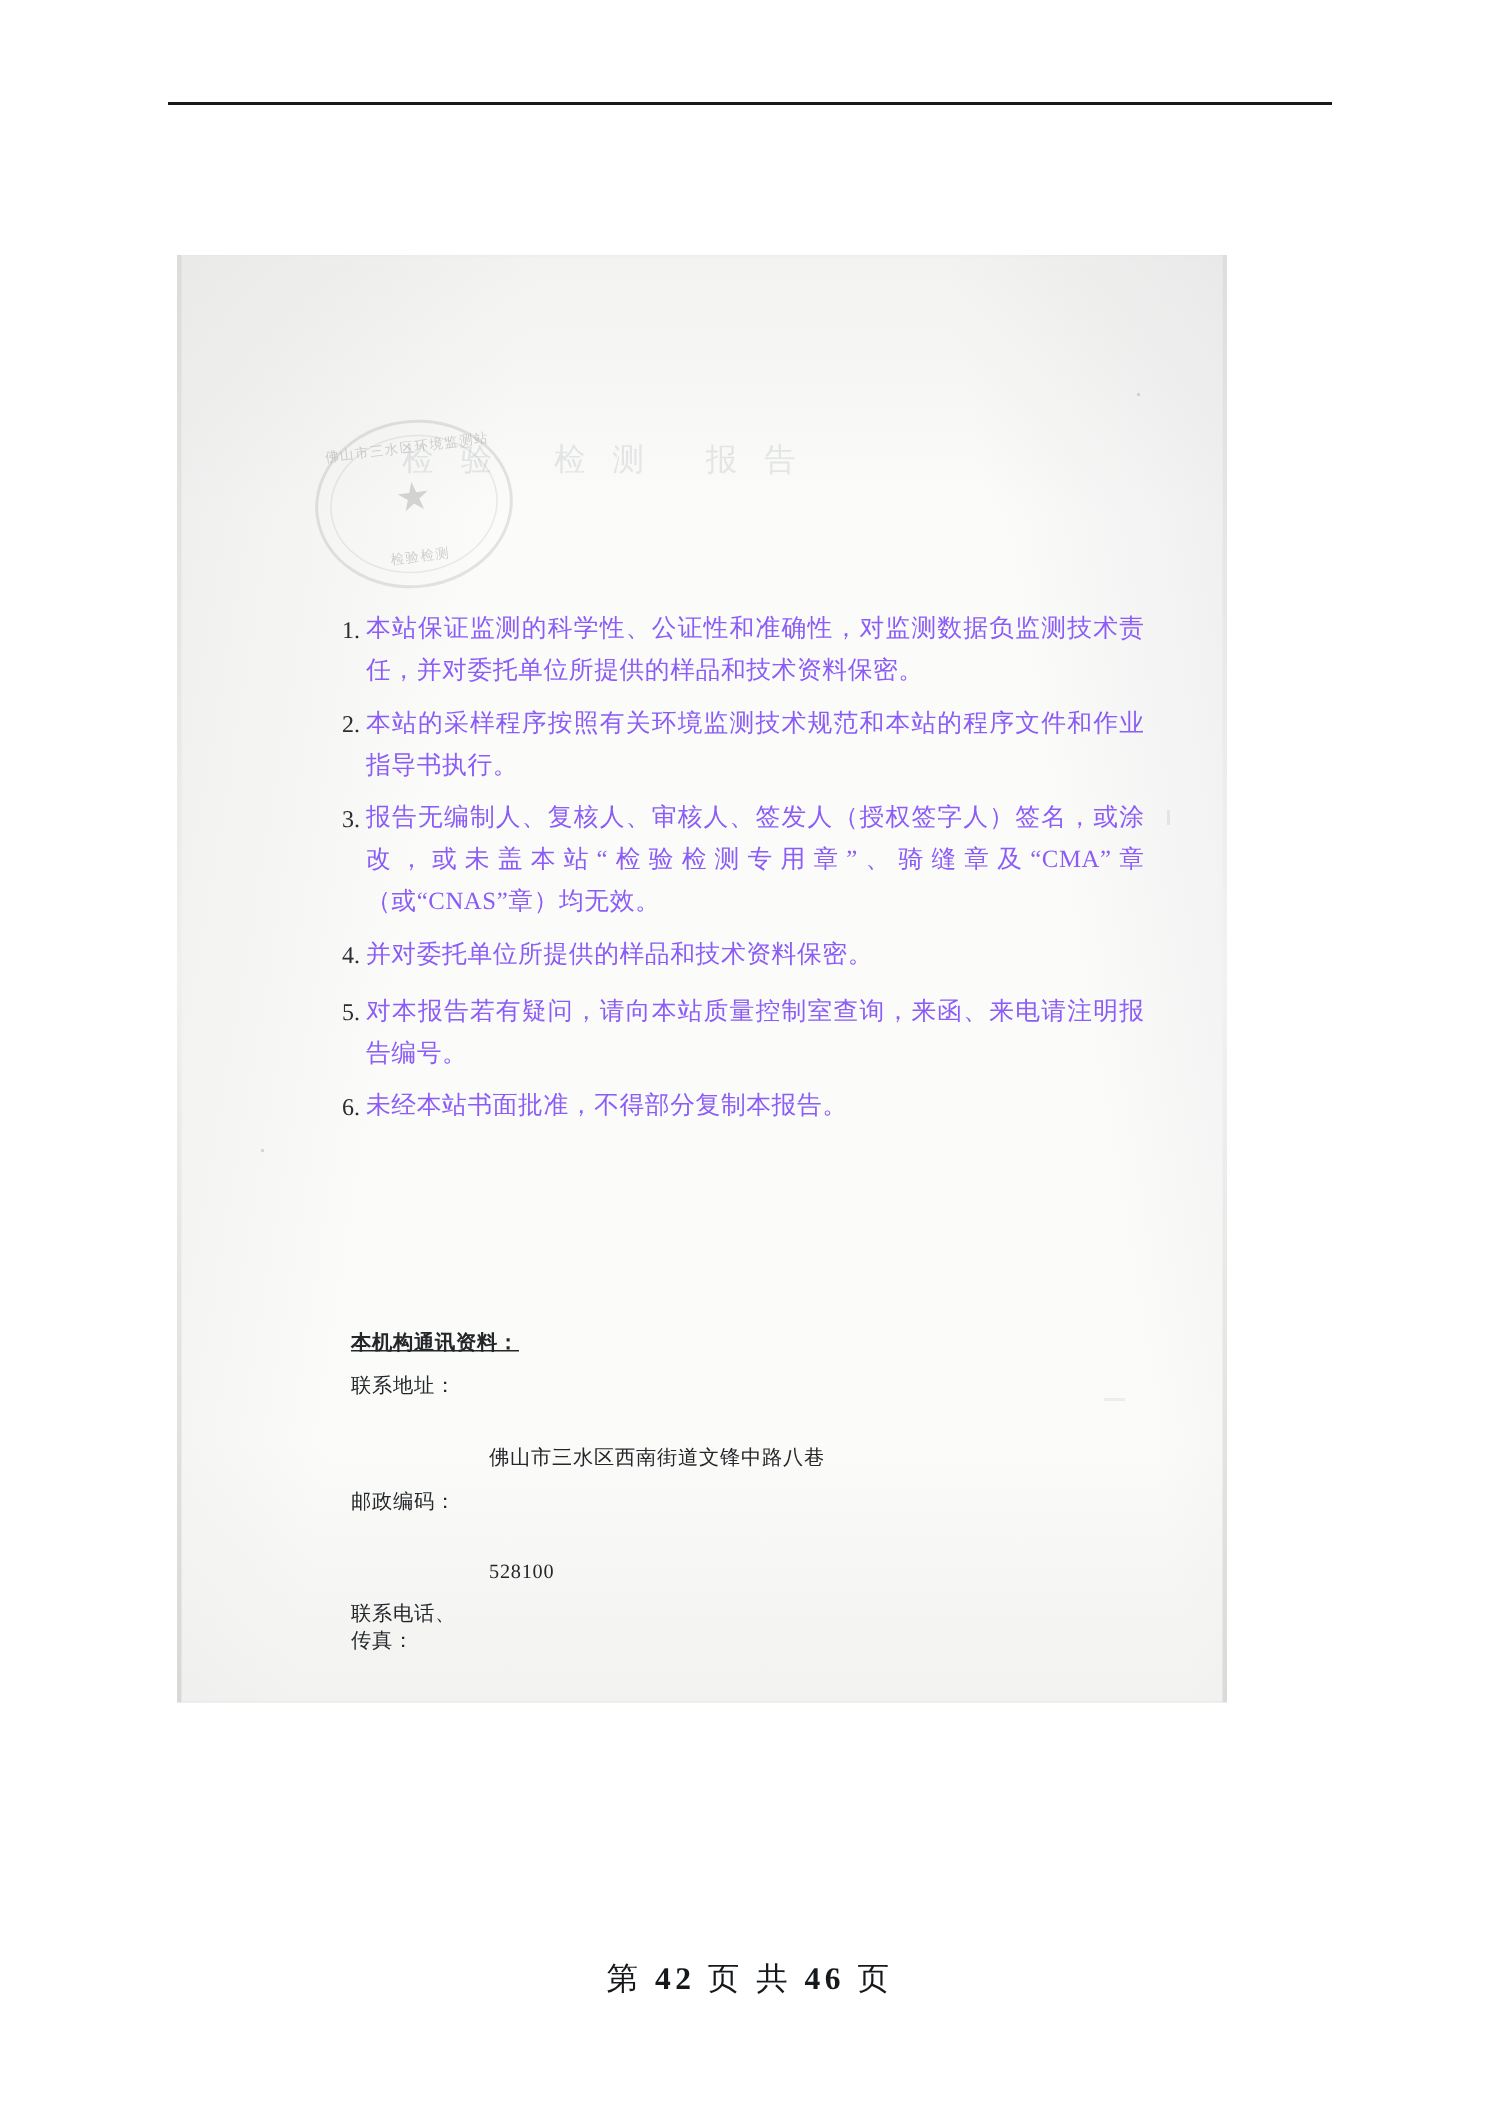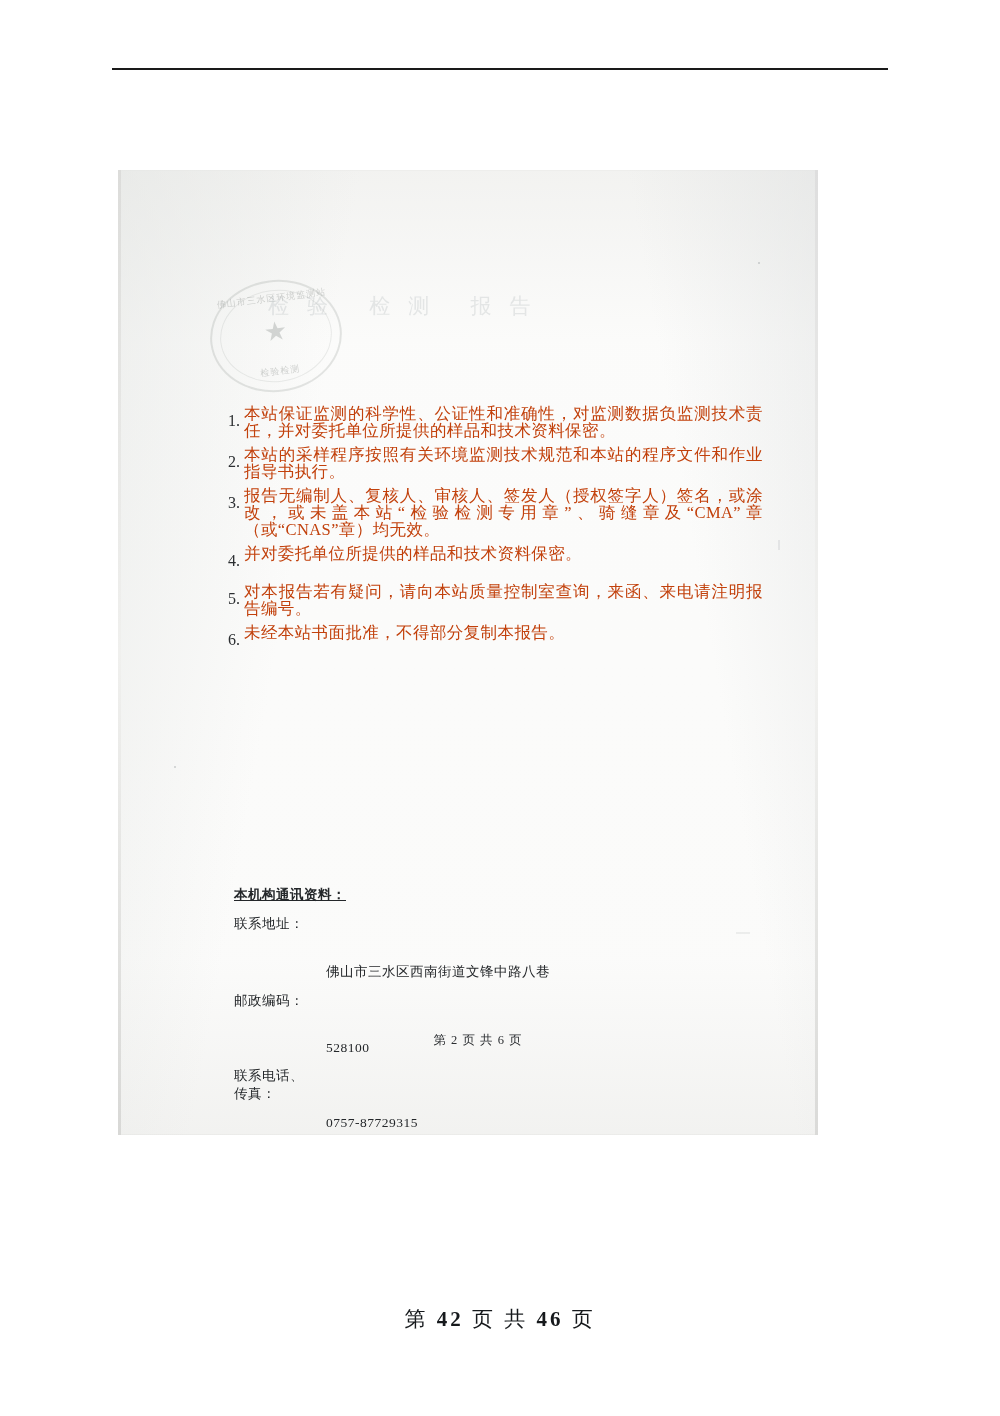--- a/index.html
+++ b/index.html
@@ -166,22 +166,22 @@
     width: 22px;
     font-size: 16px;
     color: #2b2e31;
     text-align: right;
     padding-right: 4px;
     line-height: 31px;
   }
   .clause-text {
     flex: 1 1 auto;
     font-size: 16.5px;
-    line-height: 17px;
-    color: #c2410c;
+    line-height: 28px;
+    color: #8b5cf6;
     text-align: justify;
     letter-spacing: 0.4px;
   }
 
   
   .contact {
     position: absolute;
     left: 116px;
     top: 716px;
     width: 430px;
@@ -299,25 +299,23 @@
     <div class="contact-row">
       <div class="contact-label">联系地址：</div>
       <div class="contact-value">佛山市三水区西南街道文锋中路八巷</div>
     </div>
     <div class="contact-row">
       <div class="contact-label">邮政编码：</div>
       <div class="contact-value">528100</div>
     </div>
     <div class="contact-row">
       <div class="contact-label">联系电话、传真：</div>
-      <div class="contact-value">0757-87729315</div>
     </div>
   </div>
 
-  <div class="scan-footer">第 2 页 共 6 页</div>
 
   <div class="speck" style="left:640px; top:92px; width:2px; height:2px;"></div>
   <div class="speck" style="left:660px; top:370px; width:2px; height:10px; opacity:.5;"></div>
   <div class="speck" style="left:618px; top:762px; width:14px; height:2px; opacity:.4;"></div>
   <div class="speck" style="left:56px; top:596px; width:2px; height:2px;"></div>
 </div>
 
 <div class="doc-footer">
   <span>第</span>
   <span class="pg">42</span>

